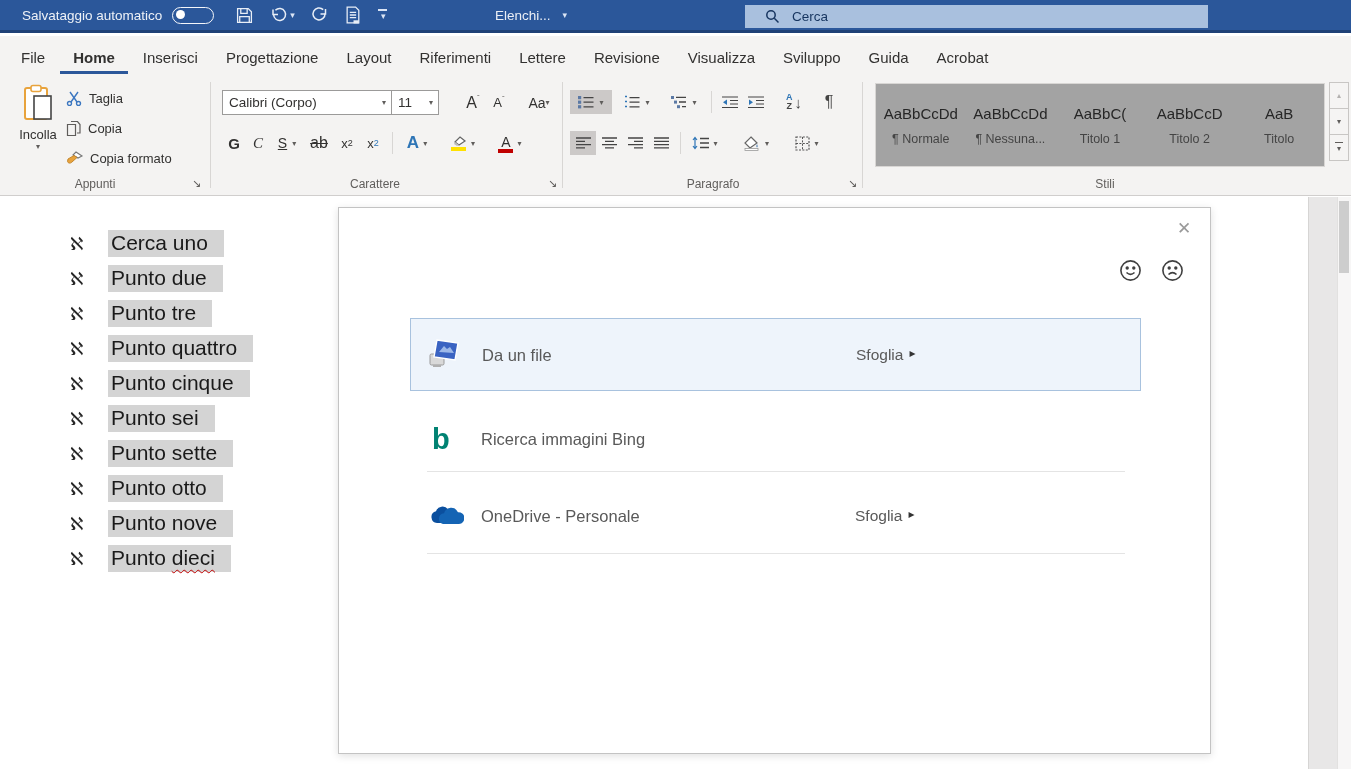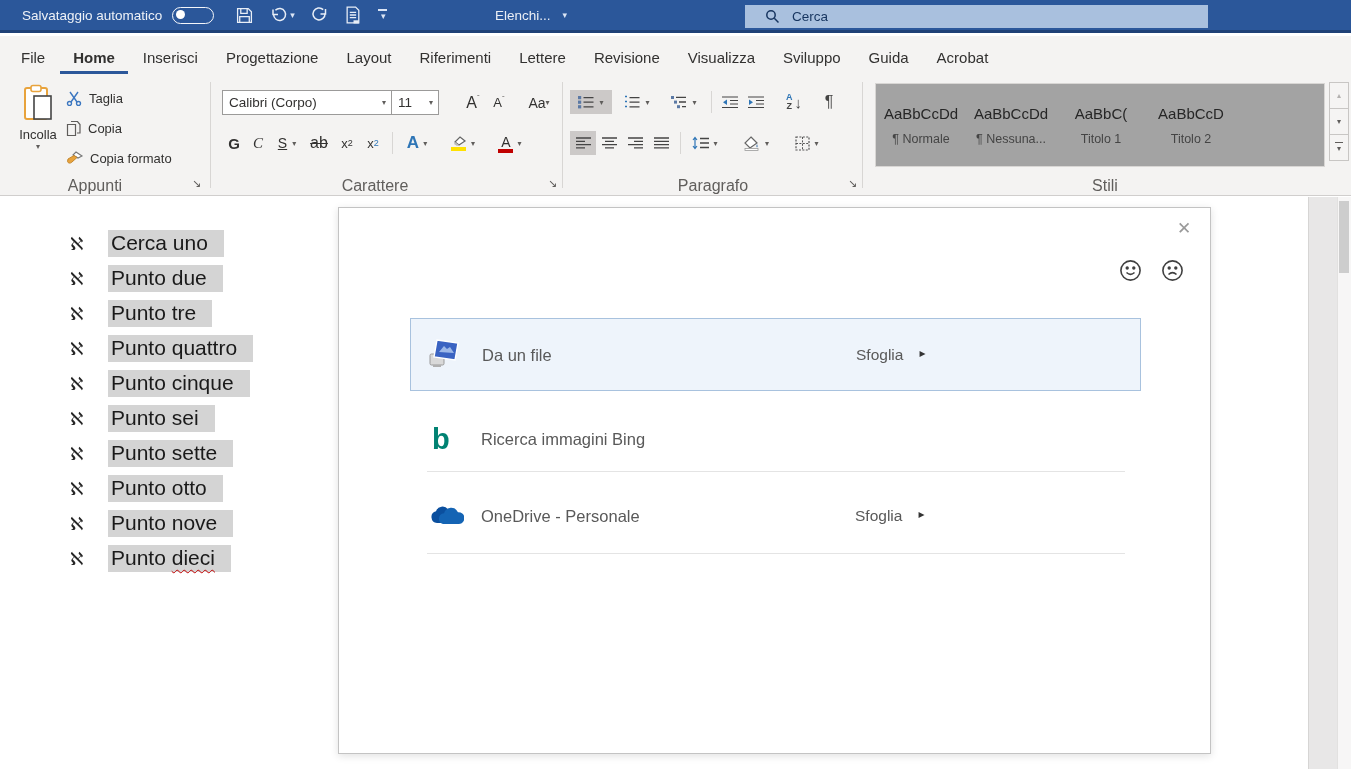--- a/index.html
+++ b/index.html
@@ -21,21 +21,21 @@
 
   
   .tabrow { position:absolute; left:0; top:36px; width:1351px; height:41px; background:#f4f3f2; display:flex; align-items:center; }
   .tab { font-size:15px; color:#323130; padding:10px 13px 8px 13px; margin:0 1px; }
   .tab.first { margin-left:8px; }
   .tab.active { font-weight:bold; border-bottom:3px solid #2b579a; padding-bottom:5px; }
 
   
   .ribbon { position:absolute; left:0; top:77px; width:1351px; height:119px; background:#f4f3f2; border-bottom:1px solid #d0cecd; font-size:13px; color:#323130; }
   .vdiv { position:absolute; top:5px; height:106px; width:1px; background:#d8d6d4; }
-  .group-label { position:absolute; top:100px; font-size:16px; color:#605e5c; text-align:center; }
+  .group-label { position:absolute; top:100px; font-size:12px; color:#605e5c; text-align:center; }
   .launcher { position:absolute; top:100px; font-size:11px; color:#605e5c; }
 
   .incolla { position:absolute; left:14px; top:7px; width:48px; height:88px; text-align:center; }
   .incolla .lbl { margin-top:2px; }
   .small-btn-row { position:absolute; left:66px; display:flex; align-items:center; gap:6px; height:22px; }
   .chev { font-size:8px; color:#5f5d5b; }
 
   .combo { position:absolute; top:13px; height:25px; background:#fff; border:1px solid #9b9a99; display:flex; align-items:center; font-size:13.5px; }
   .combo .chev { margin-left:auto; margin-right:5px; }
   .rbtn { display:inline-flex; align-items:center; justify-content:center; height:24px; }
@@ -78,21 +78,21 @@
   .misspell { text-decoration:underline wavy #c00000 1px; text-underline-offset:4px; }
 
   
   .dialog { position:absolute; left:338px; top:207px; width:873px; height:547px; background:#fff; border:1px solid #c3c3c3; box-shadow:0 2px 8px rgba(0,0,0,.12); }
   .dlg-close { position:absolute; right:15px; top:10px; font-size:17px; color:#9a9a9a; width:22px; height:22px; text-align:center; line-height:22px; }
   .dlg-title { position:absolute; left:89px; top:45px; font-size:27px; font-weight:300; color:#54749e; letter-spacing:.2px; }
   .dlg-smileys { position:absolute; right:26px; top:51px; display:flex; gap:19px; }
   .dlg-row1 { position:absolute; left:71px; top:110px; width:731px; height:73px; background:#eef4fb; border:1px solid #a8c2de; }
   .row-icon { position:absolute; left:17px; top:50%; transform:translateY(-50%); }
   .row-label { position:absolute; left:71px; top:50%; transform:translateY(-50%); font-size:16.5px; color:#595959; }
-  .browse { position:absolute; font-size:15.5px; color:#595959; display:flex; gap:16px; }
+  .browse { position:absolute; font-size:15.5px; color:#595959; display:flex; gap:6px; }
   .browse .arrow { color:#333; font-size:12px; }
   .dlg-row2 { position:absolute; left:71px; top:198px; width:731px; height:66px; }
   .bing-b { font-weight:bold; font-size:29px; color:#008272; line-height:1; }
   .bing-input-wrap { position:absolute; left:444px; top:14px; width:271px; height:31px; }
   .bing-input { width:271px; height:31px; border:1px solid #a6a6a6; font-size:16px; color:#444; padding:0 30px 0 10px; font-family:"Liberation Sans",sans-serif; }
   .bing-input::placeholder { color:#9e9e9e; }
   .input-mag { position:absolute; right:8px; top:8px; }
   .dlg-div { position:absolute; left:88px; width:698px; height:1px; background:#e4e4e4; }
   .dlg-row3 { position:absolute; left:71px; top:278px; width:731px; height:60px; }
 </style>
@@ -400,20 +400,26 @@
             <span>AaBbC(</span>
           </div>
         <div class="name">Titolo 1</div>
       </div>
       <div class="style-card">
         <div class="prev prev-h2">
             <span>AaBbCcD</span>
           </div>
         <div class="name">Titolo 2</div>
       </div>
+      <div class="style-card">
+        <div class="prev prev-title">
+            <span>AaB</span>
+          </div>
+        <div class="name">Titolo</div>
+      </div>
     </div>
     <div class="style-scroll">
       <div class="ss-btn dis">▴</div>
       <div class="ss-btn">▾</div>
       <div class="ss-btn">
           <span class="ss-line"></span>
           <span>▾</span>
         </div>
     </div>
     <div class="group-label" style="left:1040px; width:130px;">Stili</div>

